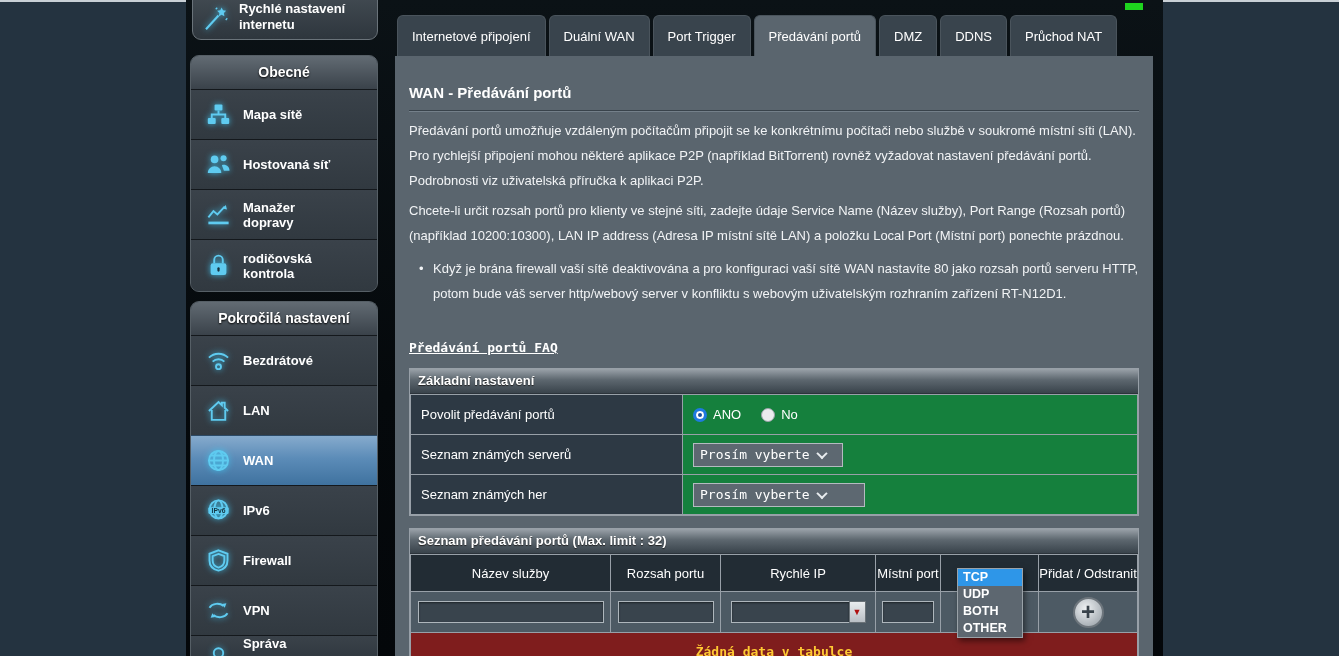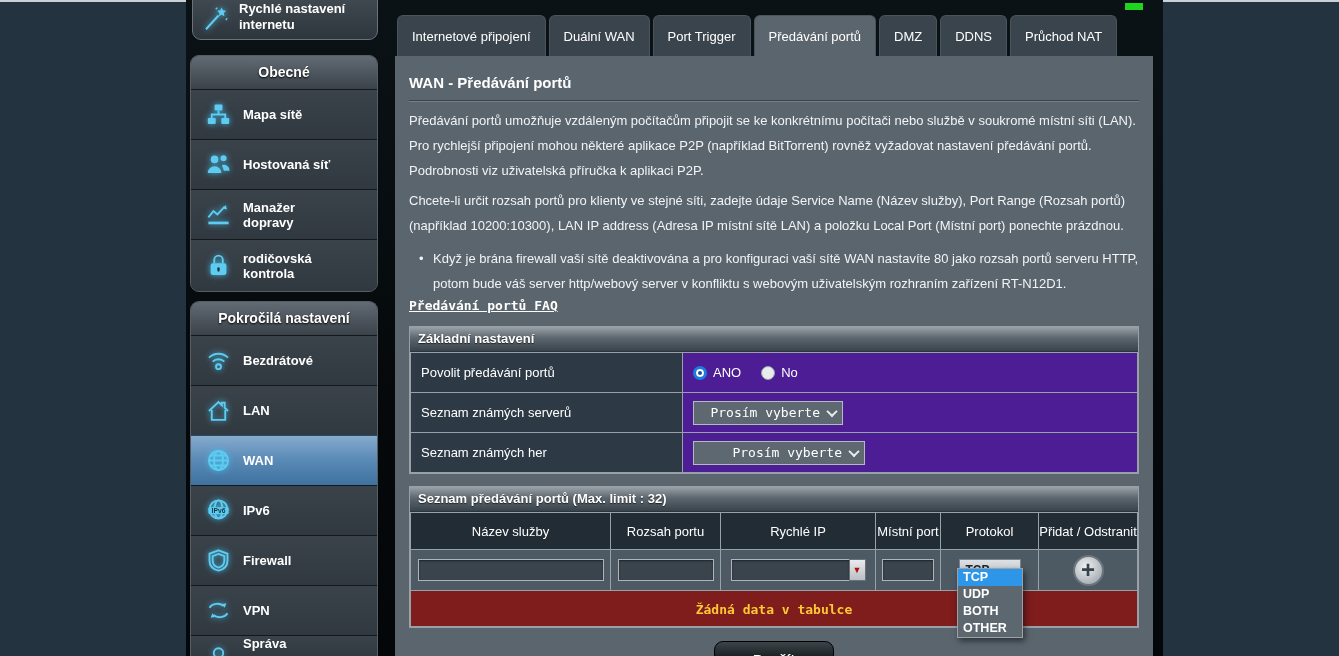--- a/index.html
+++ b/index.html
@@ -40,46 +40,46 @@
 
   
   .tabbar { position:absolute; left:397px; top:15px; display:flex; gap:3px; }
   .tab { height:41px; line-height:41px; padding:0 14px; background:#39444d; color:#fff; font-size:13px;
     border-radius:6px 6px 0 0; border:1px solid #4a545c; border-bottom:none; cursor:pointer; white-space:nowrap; }
   .tab.active { background:#5a656e; }
   .status-led { position:absolute; left:1125px; top:3px; width:18px; height:7px; background:#1ed41e; }
 
   
   .panel { position:absolute; left:395px; top:56px; width:758px; height:600px; background:#5a656e; color:#f2f4f6; }
-  .pad { margin-left:14px; margin-right:14px; }
-  .page-title { margin-top:18px; font-size:15px; font-weight:bold; color:#fff; }
+  .pad { margin-left:14px; margin-right:14px;margin-top:32px; }
+  .page-title { margin-top:28px; font-size:15px; font-weight:bold; color:#fff; }
   .divider { margin-top:9px; border-top:1px solid #39434b; border-bottom:1px solid #74808a; }
   .intro { margin-top:6px; font-size:13px; line-height:25px; }
   .intro .mt { margin-top:5px; }
   .bullet-line { margin-top:8px; font-size:13px; line-height:25px; padding-left:24px; position:relative; }
   .bullet-line::before { content:"•"; position:absolute; left:10px; }
   .faq-link { display:inline-block; margin-top:2px; font-family:"DejaVu Sans Mono", monospace; font-size:13px;
     font-weight:bold; color:#fff; text-decoration:underline; cursor:pointer; }
 
   .section { margin-top:12px; border:1px solid #98a0a8; }
   .section-header { height:25px; line-height:24px; padding-left:8px; color:#fff; font-weight:bold; font-size:13px;
     background:linear-gradient(180deg,#9aa2a9 0%,#5d676f 45%,#39434b 100%); text-shadow:0 1px 1px #222;
     border-bottom:1px solid #2c343b; }
   table.grid { width:100%; border-collapse:collapse; }
   table.grid td, table.grid th { border:1px solid #98a0a8; }
   .label-cell { width:272px; background:#2d3944; color:#fff; font-size:13px; padding-left:10px; height:40px; }
-  .value-cell { background:#4c1d95; padding-left:10px; height:40px; }
+  .value-cell { background:#15803d; padding-left:10px; height:40px; }
 
   .radio-row { display:flex; align-items:center; gap:6px; font-size:13px; color:#fff; }
   .radio { width:14px; height:14px; border-radius:50%; display:inline-block; cursor:pointer; }
   .radio.checked { background:#fff; border:3px solid #1f7ae0; box-shadow:inset 0 0 0 2px #fff, inset 0 0 0 6px #1a4e9e; }
   .radio.unchecked { background:#e9ebed; border:1px solid #9aa2a8; }
   .radio-label { margin-right:14px; }
 
-  .sel { display:inline-flex; align-items:center; justify-content:flex-end; height:24px; padding:0 6px;
+  .sel { display:inline-flex; align-items:center; justify-content:flex-start; height:24px; padding:0 6px;
     background:#5d6871; border:1px solid #b4bbc0; color:#fff; font-family:"DejaVu Sans Mono", monospace;
     font-size:13px; cursor:pointer; }
   .sel .chev { width:8px; height:8px; border-left:2px solid #e8ecef; border-bottom:2px solid #e8ecef;
     transform:rotate(-45deg) translate(1px,-1px); margin-left:8px; }
   .sel.w1 { width:150px; } .sel.w2 { width:172px; }
 
   
   th.colhead { background:#222c34; color:#fff; font-size:13px; font-weight:normal; height:37px; text-align:center; }
   td.inp-cell { background:#4d5a64; height:41px; text-align:center; vertical-align:middle; }
   .txt-input { height:22px; background:#39444d; border:1px solid #aeb6bc; box-shadow:inset 0 1px 2px #1d2429; }

